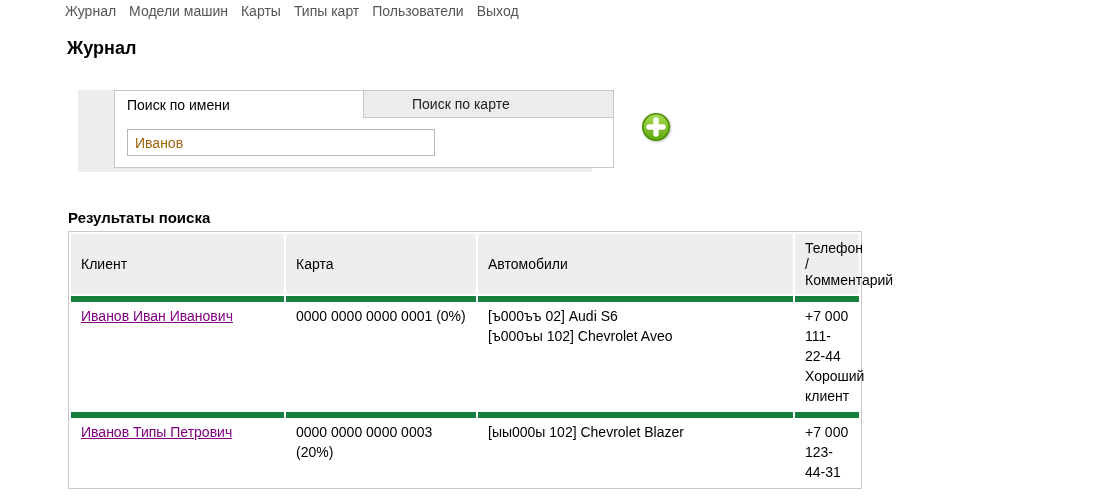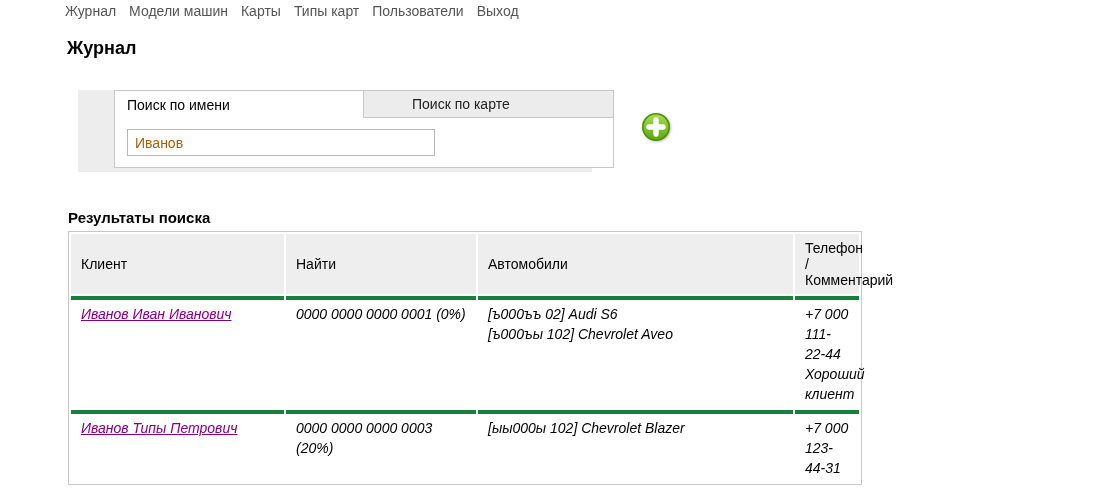--- a/index.html
+++ b/index.html
@@ -30,21 +30,21 @@
   .add-icon { width: 30px; height: 30px; cursor: pointer; filter: drop-shadow(1px 1.5px 1px rgba(0,0,0,0.25)); }
   .add-link { font-size: 14px; color: #555; text-decoration: underline; cursor: pointer; }
 
   
   .results-title { position: absolute; left: 68px; top: 209px; font-size: 15px; font-weight: bold; }
   table.results { position: absolute; left: 68px; top: 231px; width: 794px; border: 1px solid #c8c8c8; border-collapse: separate; border-spacing: 2px; table-layout: fixed; background: #fff; font-size: 14px; }
   table.results col.c1 { width: 213px; }
   table.results col.c2 { width: 190px; }
   table.results col.c3 { width: 315px; }
   table.results th { background: #eeeeee; font-weight: normal; text-align: left; padding: 6px 10px; font-size: 14px; }
-  table.results td { padding: 4px 10px; border-top: 4px solid #15803d; vertical-align: top; line-height: 20px; font-style: italic; }
+  table.results td { padding: 4px 10px; border-top: 6px solid #15803d; vertical-align: top; line-height: 20px; }
   td.client a { color: #800080; text-decoration: underline; cursor: pointer; }
   .cell-line { line-height: 20px; }
 </style>
 </head>
 <body>
 
 <div class="canvas">
 
   <nav class="topnav">
     <a>Журнал</a>
@@ -87,21 +87,21 @@
   <table class="results">
     <colgroup>
         <col class="c1">
         <col class="c2">
         <col class="c3">
         <col class="c4">
       </colgroup>
     <thead>
       <tr>
         <th>Клиент</th>
-        <th>Найти</th>
+        <th>Карта</th>
         <th>Автомобили</th>
         <th>Телефон / Комментарий</th>
       </tr>
     </thead>
     <tbody>
       <tr>
         <td class="client">
           <a>Иванов Иван Иванович</a>
         </td>
         <td>0000 0000 0000 0001 (0%)</td>

